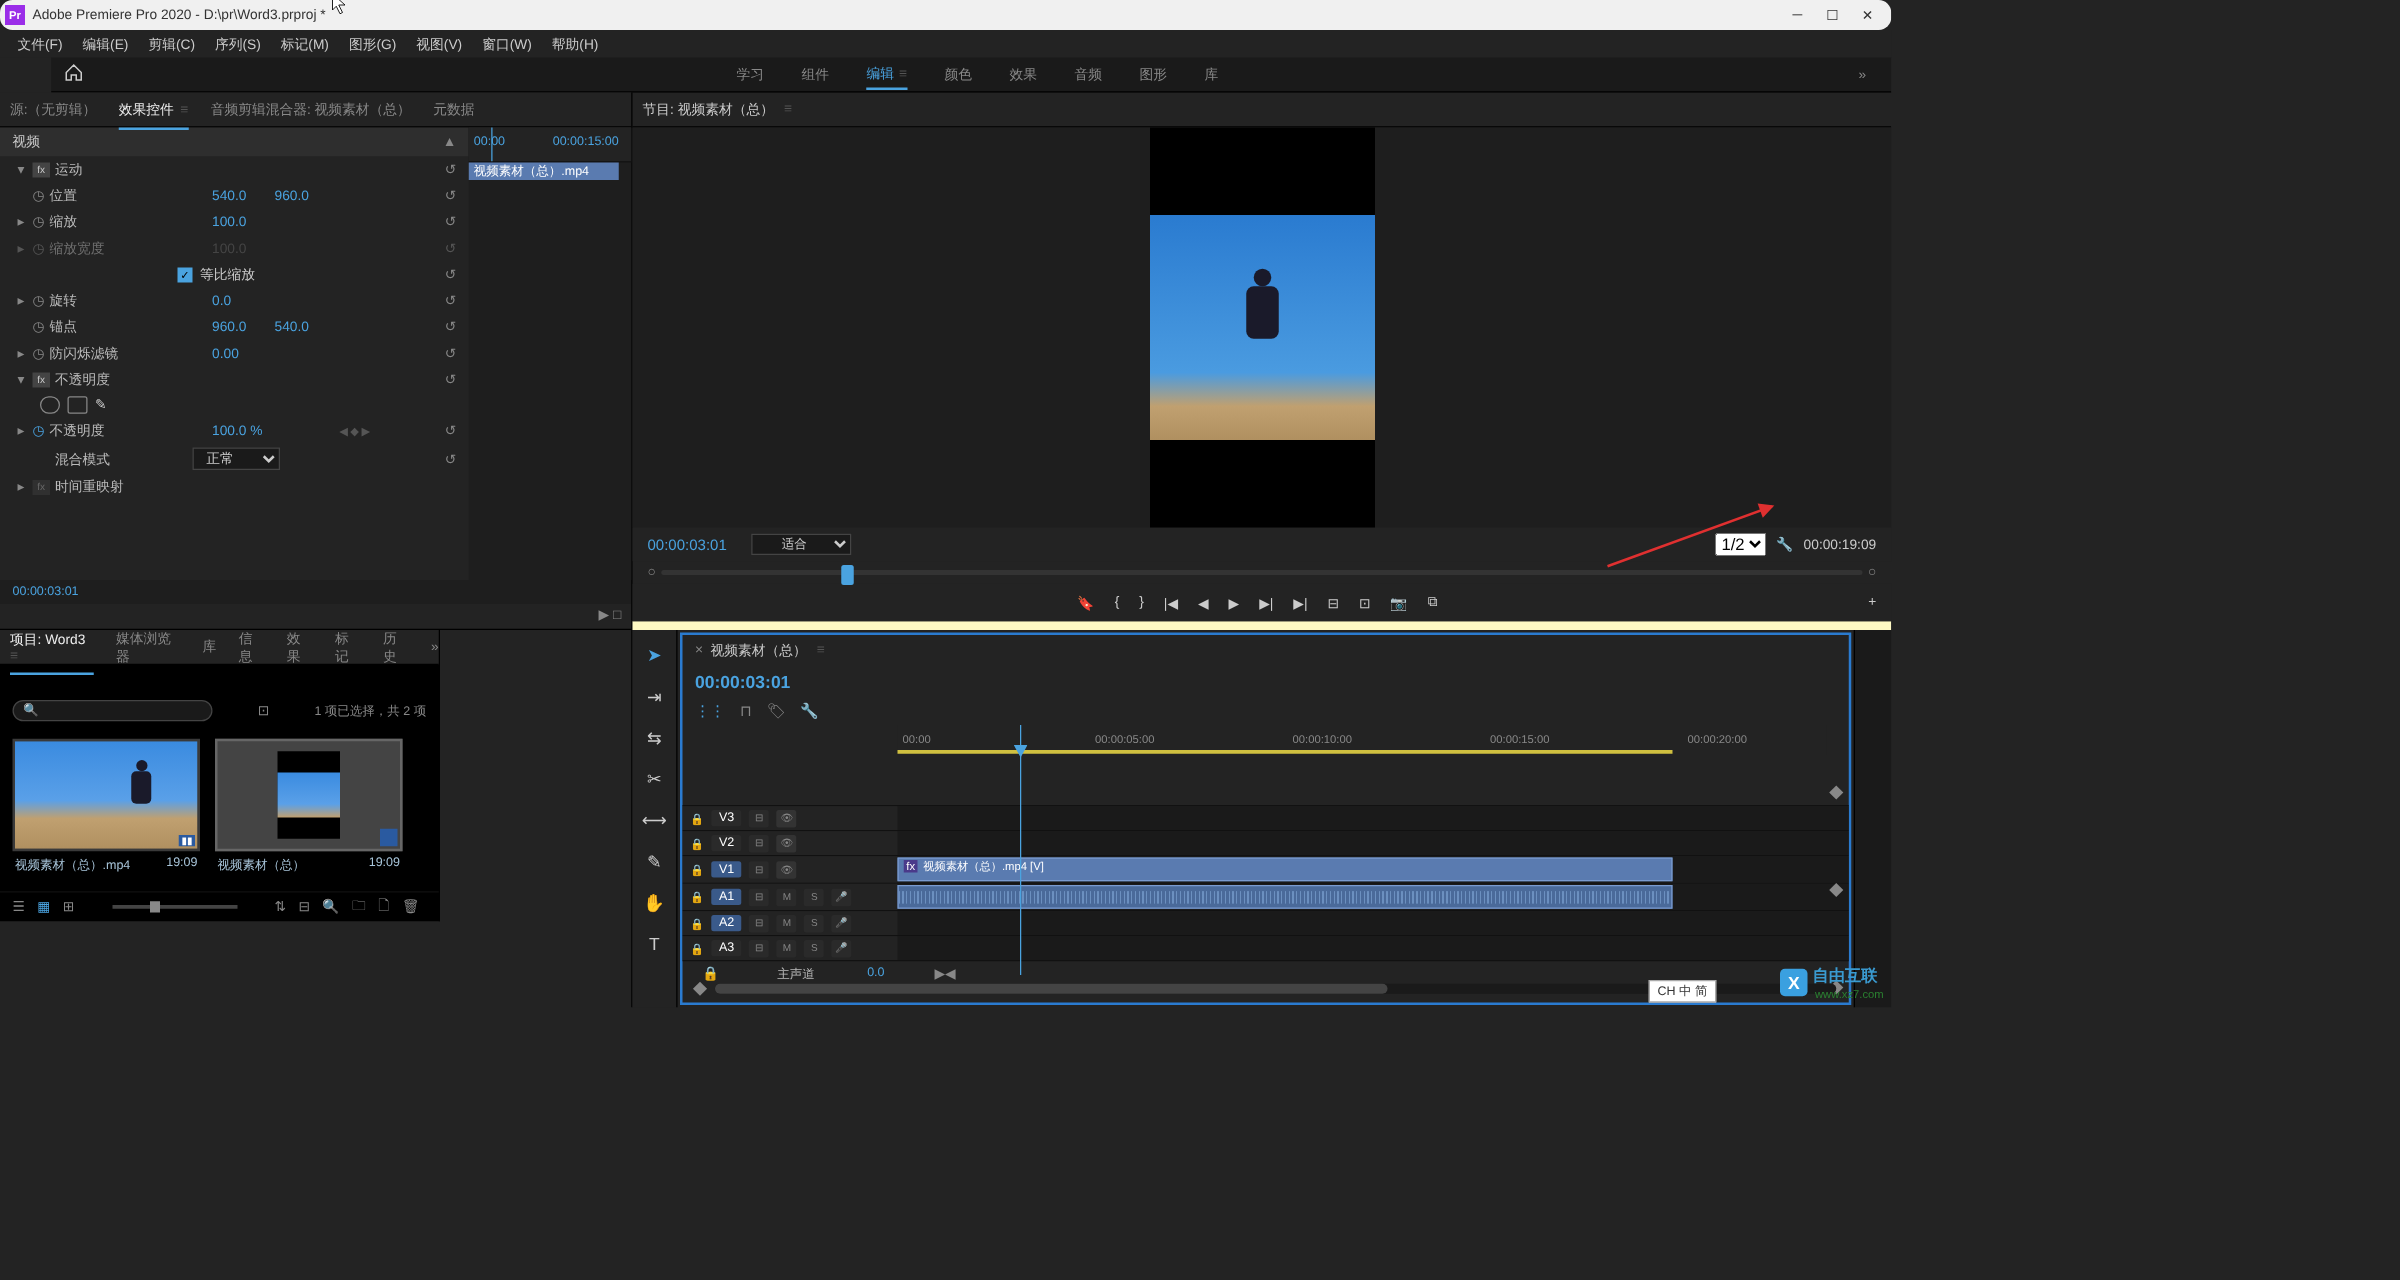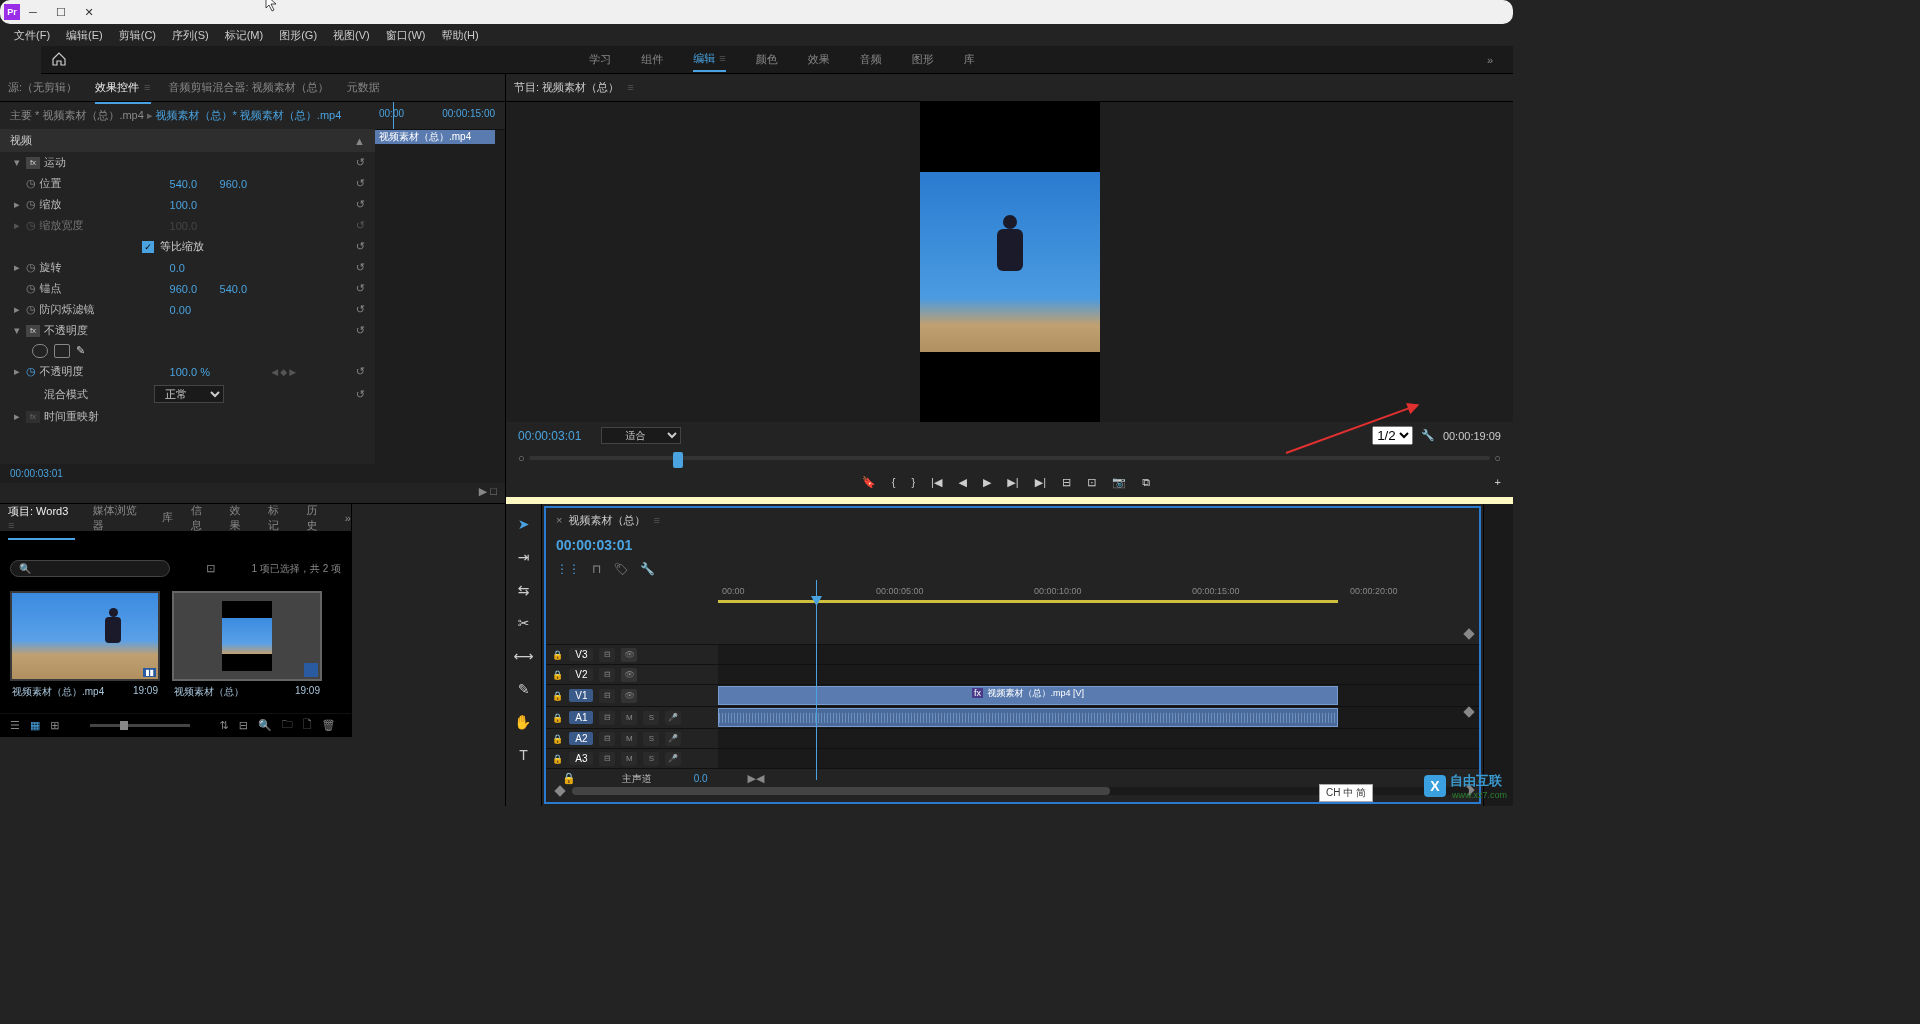--- a/index.html
+++ b/index.html
@@ -163,20 +163,21 @@
     .wm-text { color: #3a9ad0; font-size: 13px; font-weight: bold; }
     .wm-sub { font-size: 9px; color: #2a8030; margin-left: 2px; }
     
     .ime-indicator { position: absolute; right: 140px; bottom: 4px; background: #fff; color: #333; font-size: 10px; padding: 1px 6px; border: 1px solid #aaa; }
   </style>
 </head>
 <body>
 
 <div class="titlebar">
   <div class="app-icon">Pr</div>
+  <div class="title">Adobe Premiere Pro 2020 - D:\pr\Word3.prproj *</div>
   <div class="win-controls">
     <div class="win-btn">─</div>
     <div class="win-btn">☐</div>
     <div class="win-btn">✕</div>
   </div>
 </div>
 
 <div class="menubar">
   <div class="menu-item">文件(F)</div>
   <div class="menu-item">编辑(E)</div>
@@ -213,23 +214,20 @@
 
     <div style="height:430px; display:flex; flex-direction:column; border-bottom:1px solid #000;">
       <div class="panel-tabs">
         <div class="panel-tab">源:（无剪辑）</div>
         <div class="panel-tab active"><span>效果控件</span><span class="panel-menu"> ≡</span></div>
         <div class="panel-tab">音频剪辑混合器: 视频素材（总）</div>
         <div class="panel-tab">元数据</div>
       </div>
       <div class="effects-panel">
         <div class="effects-list">
-          <div class="bread-row">
-            <span>主要 * 视频素材（总）.mp4</span> <span style="color:#666;">▸</span> <span class="link">视频素材（总）* 视频素材（总）.mp4</span>
-          </div>
           <div class="section-row header">
             <span>视频</span>
             <span style="margin-left:auto;color:#888;">▲</span>
           </div>
           <div class="prop-row">
             <span class="expand">▾</span>
               <span class="fx-icon">fx</span>
             <span class="label">运动</span>
             <span class="reset">↺</span>
           </div>
@@ -509,21 +507,21 @@
               <div class="tl-track-content"></div>
             </div>
             <div class="tl-track big">
               <div class="tl-track-head">
                 <span class="lock">🔒</span>
                 <span class="label-box">V1</span>
                 <span class="tog">⊟</span>
                 <span class="tog eye">👁</span>
               </div>
               <div class="tl-track-content">
-                <div class="tl-clip" style="left:0;width:620px;text-align:center;">
+                <div class="tl-clip" style="left:0;width:620px;">
                   <span style="background:#4a3a8a;padding:0 2px;margin-right:2px;">fx</span>
                   <span>视频素材（总）.mp4 [V]</span>
                 </div>
               </div>
             </div>
             <div class="tl-track big">
               <div class="tl-track-head">
                 <span class="lock">🔒</span>
                 <span class="label-box">A1</span>
                 <span class="tog">⊟</span>

